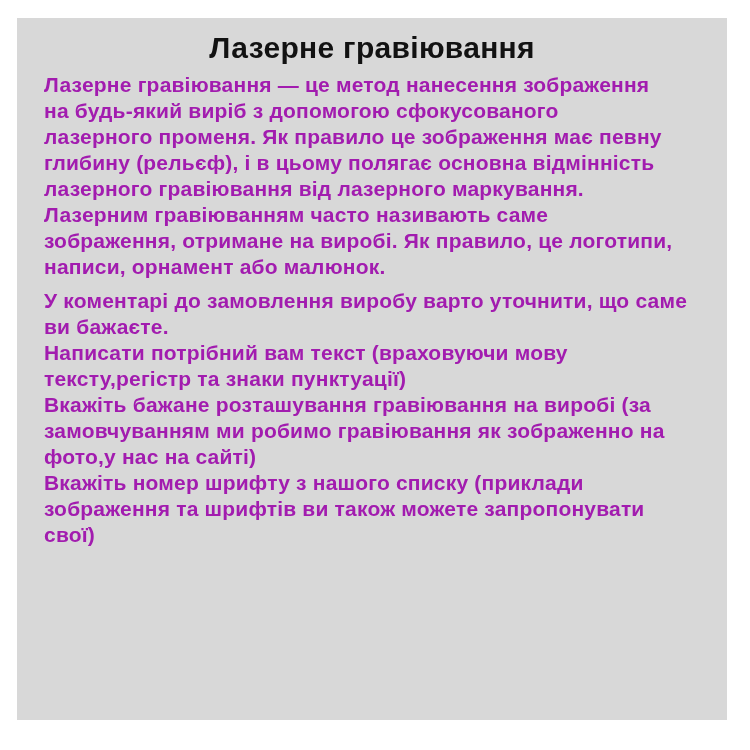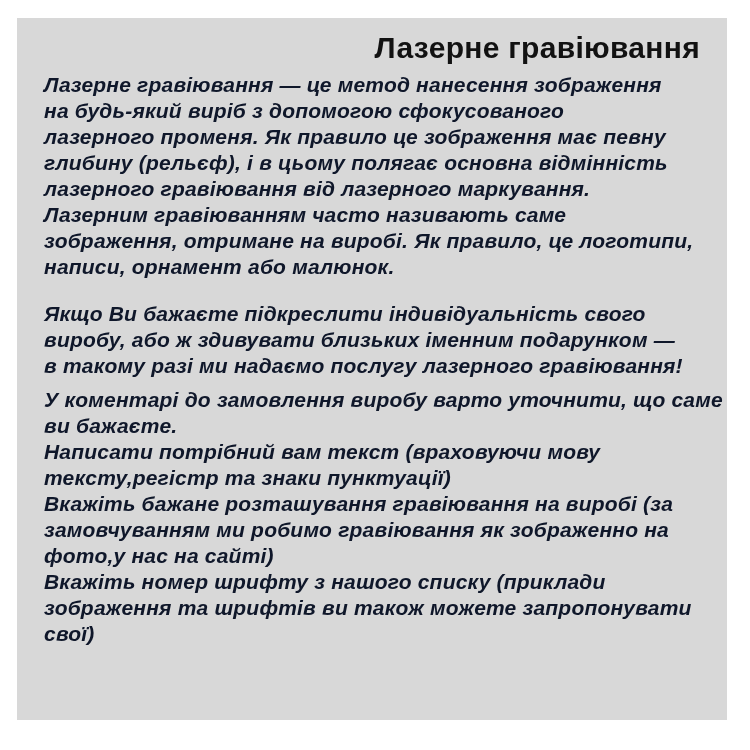--- a/index.html
+++ b/index.html
@@ -24,60 +24,56 @@
     width: 710px;
     height: 702px;
     background: #d8d8d8;
     box-sizing: border-box;
     padding: 10px 10px 0 27px;
     overflow: hidden;
     color: #141414;
   }
   h1, h2 {
     margin: 0;
-    text-align: right;
+    text-align: center;
     font-size: 30px;
     line-height: 40px;
     font-weight: 700;
     letter-spacing: 0.3px;
     color: #121212;
   }
   h1 { margin-top: 0; margin-right: 17px; }
   h2 { margin-top: 22px; margin-right: 17px; }
   p {
     margin: 0;
     font-size: 21px;
     line-height: 26px;
     font-weight: 700;
     letter-spacing: 0.2px;
     white-space: pre;
-    color: #0f172a;
-    font-style: italic;
+    color: #a21caf;
   }
   .intro { margin-top: 4px; }
   .offer { margin-top: 21px; }
   .howto { margin-top: 8px; }
 </style>
 </head>
 <body>
 
 <div class="page">
   <div class="panel">
     <h1>Лазерне гравіювання</h1>
     <p class="intro">Лазерне гравіювання — це метод нанесення зображення
 на будь-який виріб з допомогою сфокусованого
 лазерного променя. Як правило це зображення має певну
 глибину (рельєф), і в цьому полягає основна відмінність
 лазерного гравіювання від лазерного маркування.
 Лазерним гравіюванням часто називають саме
 зображення, отримане на виробі. Як правило, це логотипи,
 написи, орнамент або малюнок.</p>
-    <p class="offer">Якщо Ви бажаєте підкреслити індивідуальність свого
-виробу, або ж здивувати близьких іменним подарунком —
-в такому разі ми надаємо послугу лазерного гравіювання!</p>
     <p class="howto">У коментарі до замовлення виробу варто уточнити, що саме
 ви бажаєте.
 Написати потрібний вам текст (враховуючи мову
 тексту,регістр та знаки пунктуації)
 Вкажіть бажане розташування гравіювання на виробі (за
 замовчуванням ми робимо гравіювання як зображенно на
 фото,у нас на сайті)
 Вкажіть номер шрифту з нашого списку (приклади
 зображення та шрифтів ви також можете запропонувати
 свої)</p>

